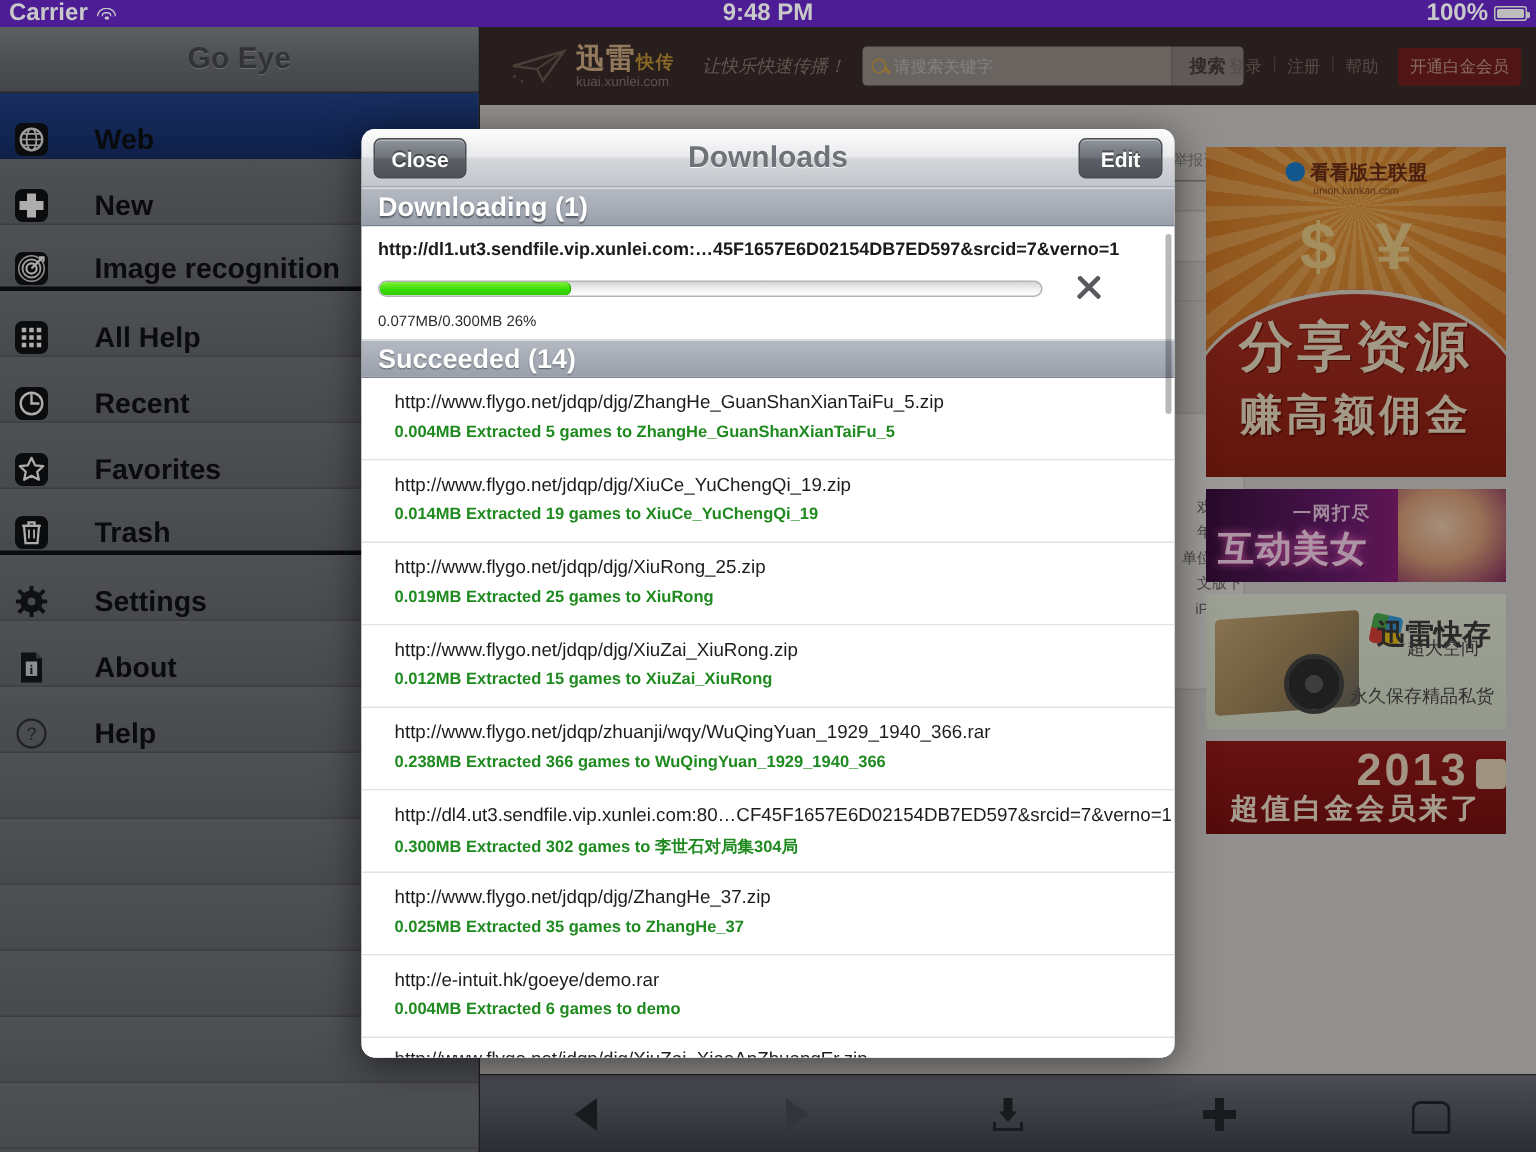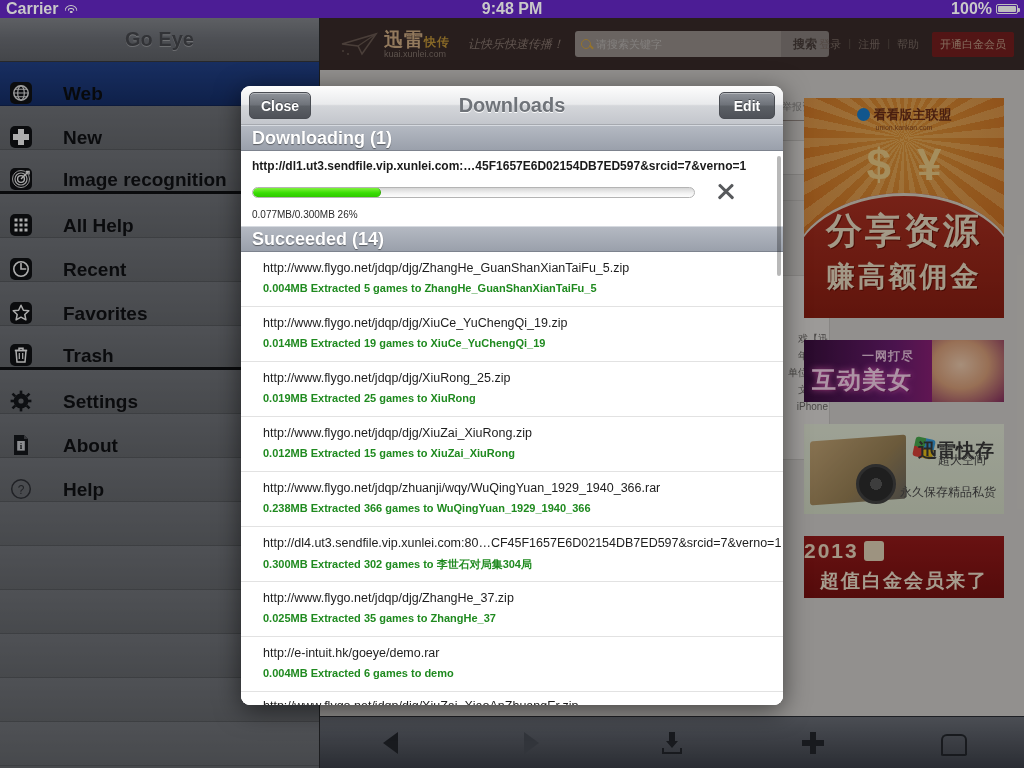--- a/index.html
+++ b/index.html
@@ -83,21 +83,21 @@
     padding: 5px 8px; border-radius: 2px;
   }
   #xlbody { position: relative; height: 698px; background: #d8d5d2; }
   .xl-report { position:absolute; left: 462px; top: 30px; font-size: 10px; color: #8d8a87; }
   .xl-rule { position:absolute; left: 440px; top: 50px; width: 65px; height:1px; background:#9a8e88; }
   .xl-box1 { position:absolute; left: 400px; top: 70px; width: 110px; height: 35px; border:1px solid #c5c2bf; background:#e2dfdc; }
   .xl-hr   { position:absolute; left: 430px; top: 130px; width: 80px; height:1px; background:#c7c4c1; }
   .xl-panel { position:absolute; left: 430px; top: 205px; width: 80px; height: 185px; border:1px solid #c9c6c3; background: #e6e3e0; }
   .xl-textlines { position:absolute; left: 440px; top: 260px; font-size:10px; color:#6e6b68; line-height: 17px; text-align:right; width: 68px;}
   .xl-ads { position:absolute; right: 20px; top: 28px; width: 200px; }
-  .ad { margin-bottom: 22px; position: relative; overflow:hidden;text-decoration:underline; }
+  .ad { margin-bottom: 8px; position: relative; overflow:hidden;text-decoration:underline; }
   .ad-1 { height: 220px; background:
       radial-gradient(circle at 50% 20%, #e59a3c 0%, #d57a28 55%, #c96a20 100%); }
   .ad-1 .rays { position:absolute; inset:0;
      background: repeating-conic-gradient(from 0deg at 50% 18%, rgba(255,220,150,.30) 0deg 6deg, rgba(255,255,255,0) 6deg 12deg); }
   .ad-1 .hdr { position:absolute; top:8px; left:0; right:0; text-align:center; color:#6e2f17; font-weight:bold; font-size:13px; }
   .ad-1 .hdr .dot { display:inline-block; width:13px; height:13px; border-radius:50%; background:#1a7fd0; vertical-align:-2px; margin-right:4px;}
   .ad-1 .hdr .sub { display:block; font-size:7px; color:#8a4a24; font-weight:normal;}
   .ad-1 .bags { position:absolute; top:42px; left:0; right:0; text-align:center; color:#f3d18a; font-size:44px; font-weight:bold; letter-spacing:26px; text-indent:26px; }
   .ad-1 .dome { position:absolute; bottom:0; left:-6%; width:112%; height:125px; border-radius: 50% 50% 0 0 / 60% 60% 0 0;
      background: linear-gradient(180deg,#b03323 0%, #8e1f13 100%); box-shadow: inset 0 3px 0 #e0d6c6; }
@@ -116,21 +116,21 @@
       background: linear-gradient(135deg,#c8a978 0%, #9e8558 60%, #6d6a63 100%); border-radius:3px; transform: skewY(-4deg); }
   .ad-3 .reel { position:absolute; left: 52px; top: 40px; width: 40px; height: 40px; border-radius:50%;
       background: radial-gradient(circle, #5a5a5a 0 6px, #2f2f2f 6px 20px); border:3px solid #444; }
   .ad-3 .xlmark { position:absolute; right: 70px; top: 14px; width: 20px; height: 20px;
       background: conic-gradient(#3aa0e0 0 90deg, #f0c419 90deg 180deg, #e0433a 180deg 270deg, #4caf50 270deg 360deg);
       border-radius: 3px; transform: rotate(12deg); }
   .ad-3 .n1 { position:absolute; right: 10px; top: 14px; font-size:19px; font-weight:bold; color:#3c3c3c; }
   .ad-3 .n2 { position:absolute; right: 18px; top: 28px; font-size:12px; color:#4a4a4a; }
   .ad-3 .n3 { position:absolute; right: 8px; top: 60px; font-size:12px; color:#4a4a4a; }
   .ad-4 { height: 62px; background: linear-gradient(180deg,#9b1b1b 0%, #7c1111 100%); }
-  .ad-4 .y { position:absolute; left:0; right:0; top: 3px; text-align:left; color:#f1dcc3; font-size:21px; font-weight:bold; letter-spacing:2px;}
+  .ad-4 .y { position:absolute; left:0; right:0; top: 3px; text-align:right; color:#f1dcc3; font-size:30px; font-weight:bold; letter-spacing:2px;}
   .ad-4 .c { position:absolute; left:0; right:0; bottom: 4px; text-align:center; color:#f5e6d2; font-size:19px; font-weight:bold; letter-spacing:2px;}
   .ad-4 .card { display:inline-block; width:20px; height:20px; background:#e8d9bd; border-radius:3px; vertical-align:-3px; margin-left:5px;}
 
   
   #btoolbar {
     position:absolute; left: 320px; bottom: 0; width: 704px; height: 52px;
     background: linear-gradient(180deg,#6f737c 0%, #575b64 50%, #3f434c 100%);
     border-top: 1px solid #2c2f35;
     display: flex; align-items: center; justify-content: space-around;
   }

